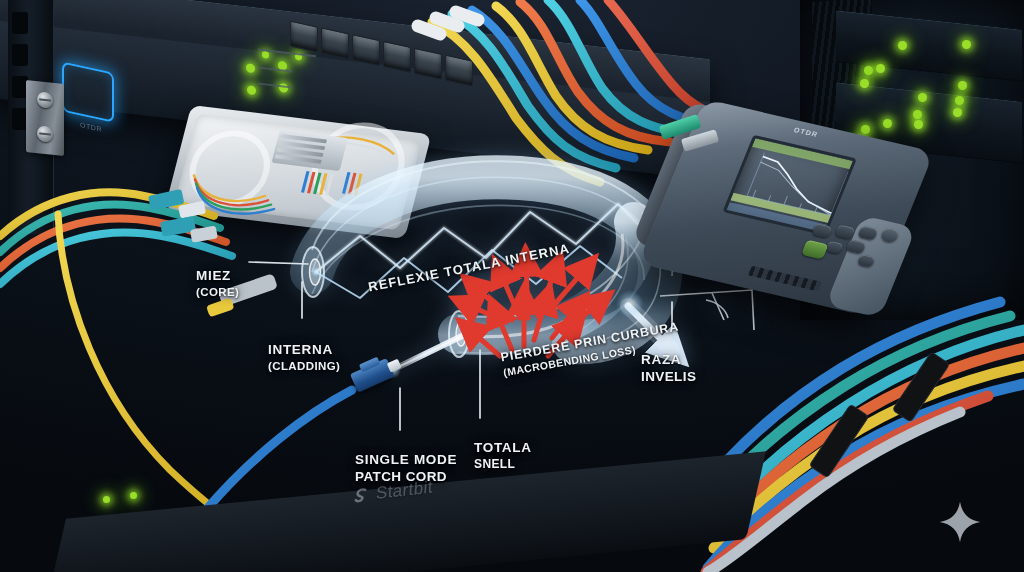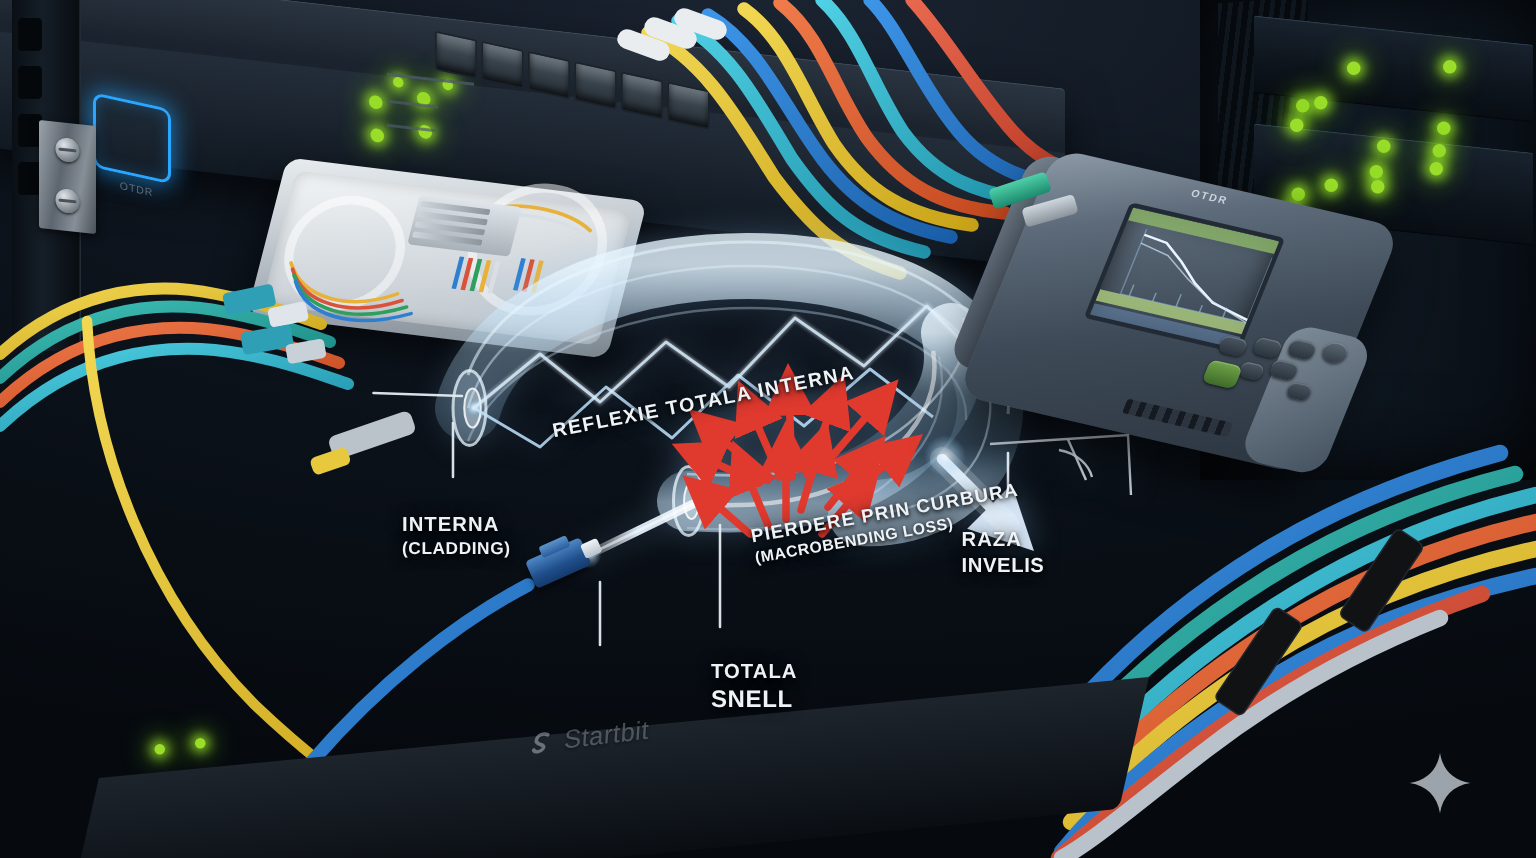--- a/index.html
+++ b/index.html
@@ -525,34 +525,42 @@
       <line x1="302" y1="282" x2="302" y2="318"></line>
 
       <line x1="400" y1="388" x2="400" y2="430"></line>
 
       <line x1="480" y1="350" x2="480" y2="418"></line>
 
       <line x1="672" y1="302" x2="672" y2="330"></line>
     </g>
   </svg>
 
+  <div class="abs lbl" style="left:196px;top:252px">
+    <span>MIEZ</span>
+    <span class="sub">(CORE)</span>
+  </div>
 
   <div class="abs lbl" style="left:268px;top:326px">
     <span>INTERNA</span>
     <span class="sub">(CLADDING)</span>
   </div>
 
   <div class="abs lbl rot-lbl" style="left:364px;top:264px;transform:rotate(-11deg);font-size:13px;letter-spacing:1.1px">
     <span>REFLEXIE TOTALA INTERNA</span>
   </div>
 
+  <div class="abs lbl" style="left:355px;top:436px">
+    <span>SINGLE MODE</span>
+    <span class="sub" style="font-size:13.5px">PATCH CORD</span>
+  </div>
 
   <div class="abs lbl" style="left:474px;top:424px">
     <span>TOTALA</span>
-    <span class="sub" style="font-size:16px">SNELL</span>
+    <span class="sub" style="font-size:12px">SNELL</span>
   </div>
 
   <div class="abs lbl rot-lbl" style="left:497px;top:336px;transform:rotate(-10deg);font-size:12.5px;letter-spacing:.8px">
     <span>PIERDERE PRIN CURBURA</span>
     <span class="sub" style="font-size:10.5px">(MACROBENDING LOSS)</span>
   </div>
 
   <div class="abs lbl" style="left:641px;top:336px;text-align:left">
     <span>RAZA</span>
     <span class="sub" style="font-size:13.5px">INVELIS</span>

